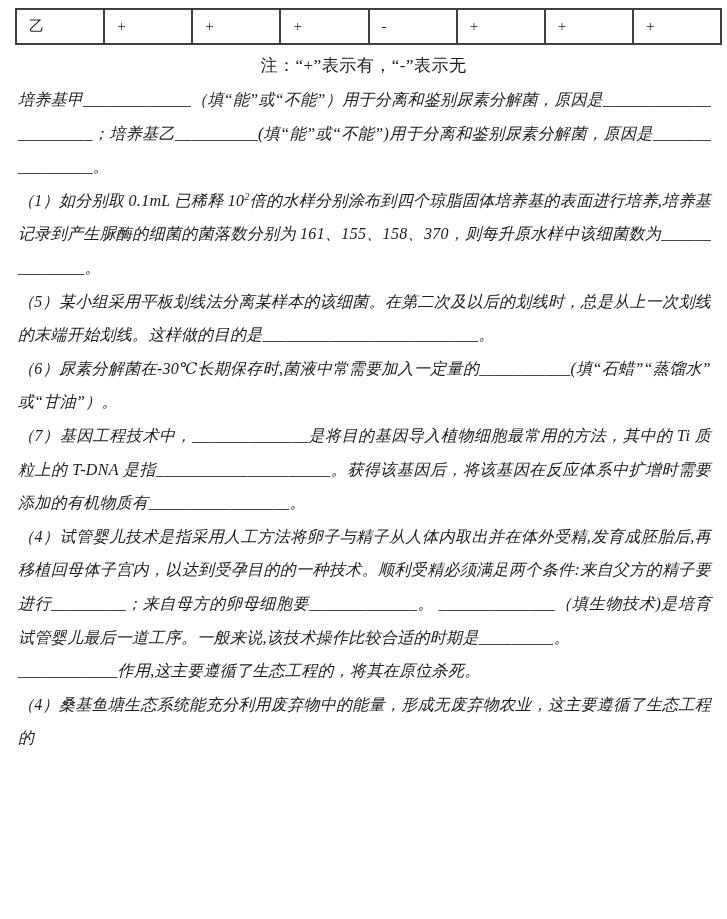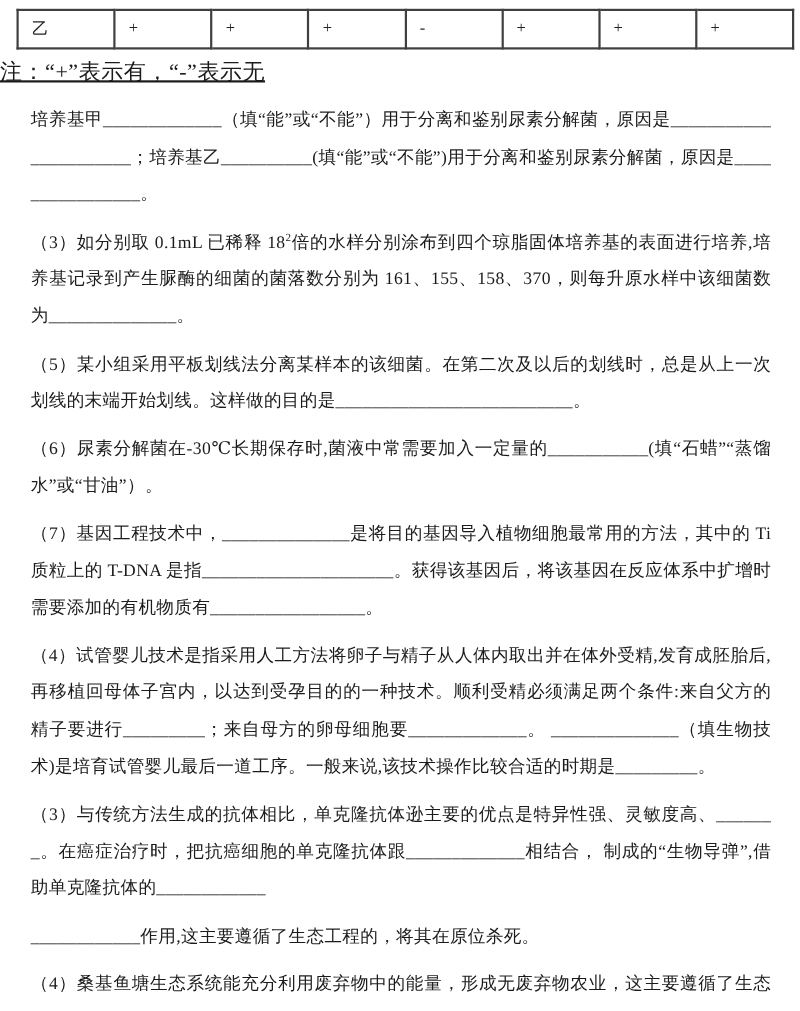--- a/index.html
+++ b/index.html
@@ -26,37 +26,38 @@
   table.data-table td {
     border: 2px solid #3f3f3f;
     height: 33px;
     padding: 0 0 0 12px;
     font-size: 15px;
     vertical-align: middle;
     text-align: left;
     color: #222;
   }
   .note {
-    font-size: 20px;
+    text-align: center;
+    font-size: 17px;
     line-height: 30px;
     margin-top: 6px;
     letter-spacing: 0.5px;
-    text-decoration: underline;
   }
   .content {
     padding: 2px 16px 0 18px;
   }
   .content p {
-    margin: 10px;
+    margin: 0;
     font-size: 16px;
     line-height: 33.6px;
     text-align: justify;
     text-justify: inter-ideograph;
     word-break: break-all;
     letter-spacing: 0.3px;
+    font-style: italic;
   }
   .content p sup {
     font-size: 10px;
     line-height: 0;
   }
 </style>
 </head>
 <body>
 
 <div class="page">
@@ -73,23 +74,22 @@
         <td>+</td>
         <td>+</td>
       </tr>
     </tbody>
   </table>
 
   <div class="note">注：“+”表示有，“-”表示无</div>
 
   <div class="content">
     <p>培养基甲_____________（填“能”或“不能”）用于分离和鉴别尿素分解菌，原因是______________________；培养基乙__________(填“能”或“不能”)用于分离和鉴别尿素分解菌，原因是________________。</p>
-    <p><span>（3）如分别取 0.1mL 已稀释 18</span><sup>2</sup><span>倍的水样分别涂布到四个琼脂固体培养基的表面进行培养,培养基记录到产生脲酶的细菌的菌落数分别为 161、155、158、370，则每升原水样中该细菌数为______________。</span></p>
+    <p><span>（1）如分别取 0.1mL 已稀释 10</span><sup>2</sup><span>倍的水样分别涂布到四个琼脂固体培养基的表面进行培养,培养基记录到产生脲酶的细菌的菌落数分别为 161、155、158、370，则每升原水样中该细菌数为______________。</span></p>
     <p>（5）某小组采用平板划线法分离某样本的该细菌。在第二次及以后的划线时，总是从上一次划线的末端开始划线。这样做的目的是__________________________。</p>
     <p>（6）尿素分解菌在-30℃长期保存时,菌液中常需要加入一定量的___________(填“石蜡”“蒸馏水”或“甘油”）。</p>
     <p>（7）基因工程技术中，______________是将目的基因导入植物细胞最常用的方法，其中的 Ti 质粒上的 T-DNA 是指_____________________。获得该基因后，将该基因在反应体系中扩增时需要添加的有机物质有_________________。</p>
     <p>（4）试管婴儿技术是指采用人工方法将卵子与精子从人体内取出并在体外受精,发育成胚胎后,再移植回母体子宫内，以达到受孕目的的一种技术。顺利受精必须满足两个条件:来自父方的精子要进行_________；来自母方的卵母细胞要_____________。  ______________（填生物技术)是培育试管婴儿最后一道工序。一般来说,该技术操作比较合适的时期是_________。</p>
-    <p>（3）与传统方法生成的抗体相比，单克隆抗体逊主要的优点是特异性强、灵敏度高、_______。在癌症治疗时，把抗癌细胞的单克隆抗体跟_____________相结合， 制成的“生物导弹”,借助单克隆抗体的____________</p>
     <p>____________作用,这主要遵循了生态工程的，将其在原位杀死。</p>
     <p>（4）桑基鱼塘生态系统能充分利用废弃物中的能量，形成无废弃物农业，这主要遵循了生态工程的</p>
   </div>
 
 </div>
 
 </body></html>

